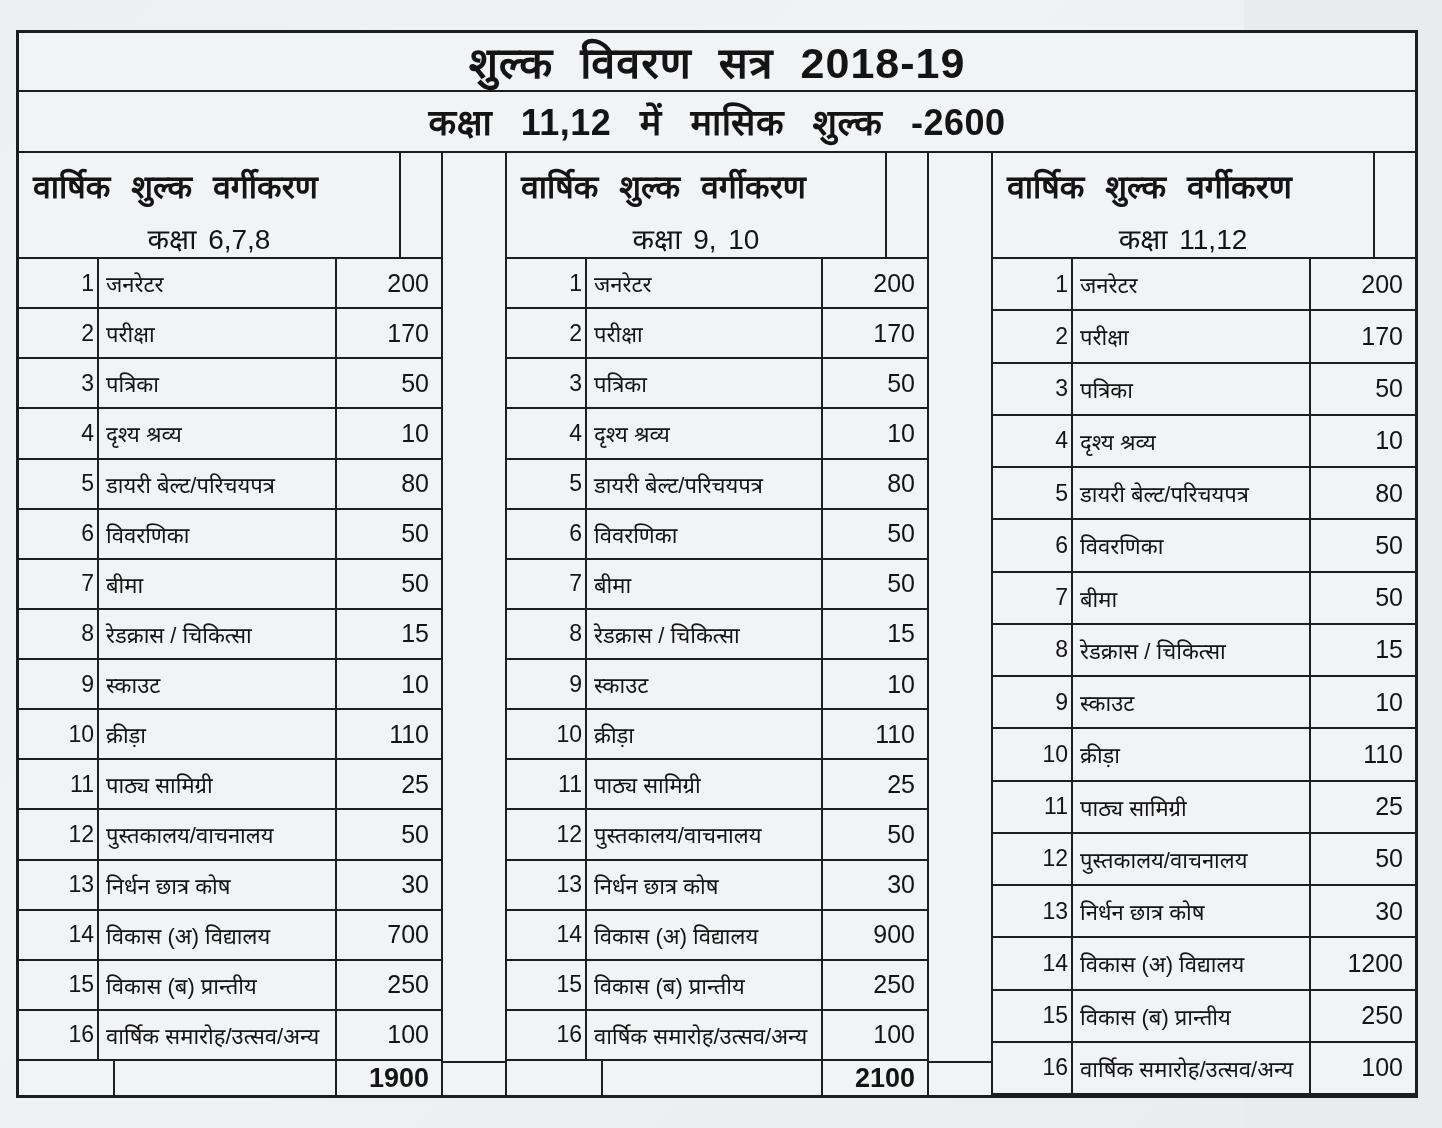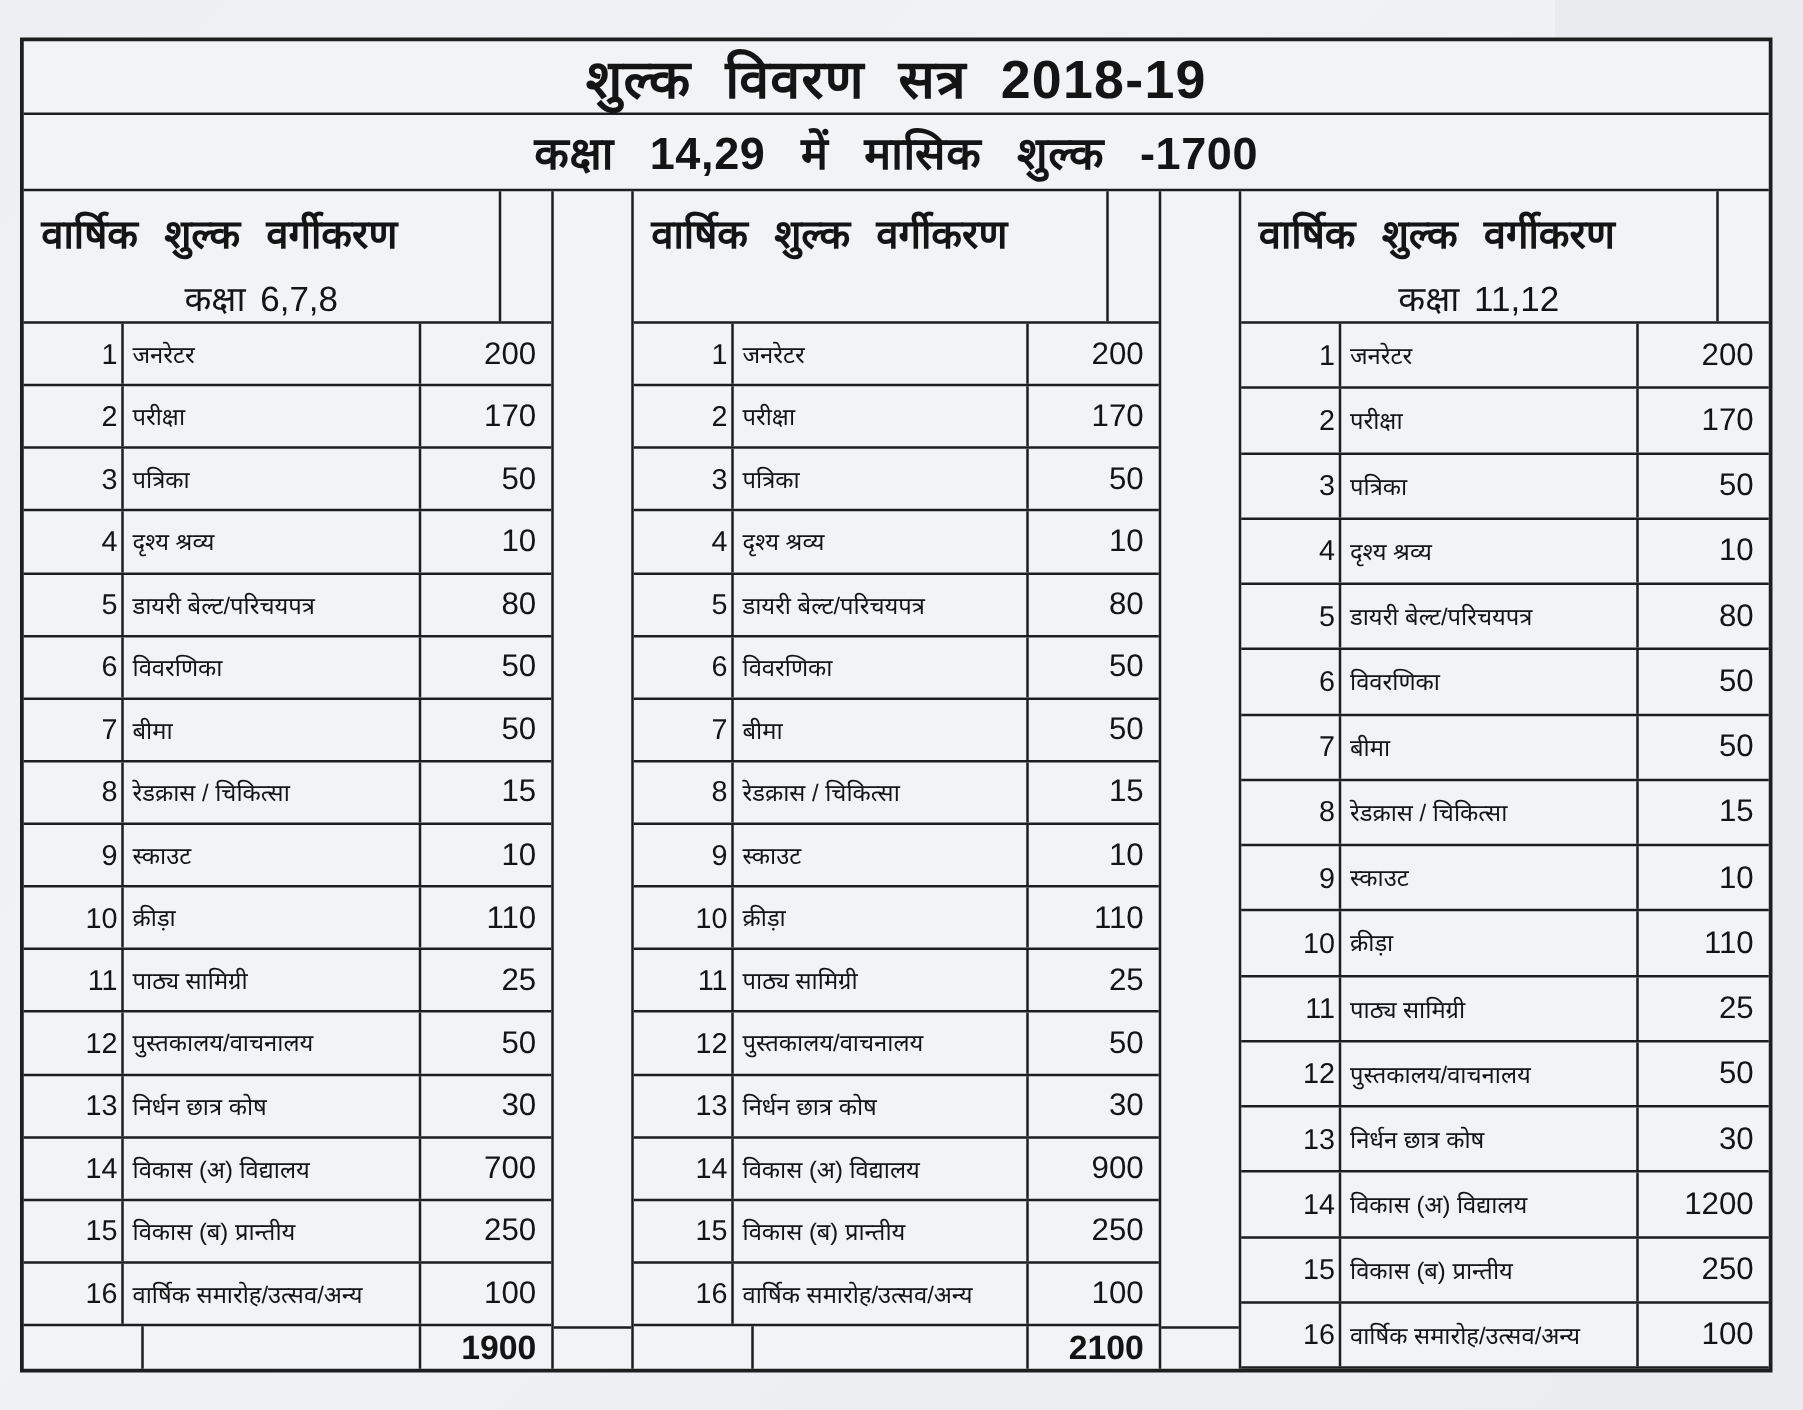--- a/index.html
+++ b/index.html
@@ -91,21 +91,21 @@
     width: 80px; flex: 0 0 80px;
     border-right: 2px solid #1e1e1e;
     display: flex; align-items: center; justify-content: flex-end;
     padding-right: 3px;
     font-size: 23px;
   }
   .c-label {
     flex: 1;
     display: flex; align-items: center;
     padding-left: 7px;
-    font-size: 19px;
+    font-size: 22px;
     white-space: nowrap; overflow: hidden;
   }
   .c-value {
     width: 106px; flex: 0 0 106px;
     border-left: 2px solid #1e1e1e;
     display: flex; align-items: center; justify-content: flex-end;
     padding-right: 12px;
     font-size: 25px;
   }
   .total-row {
@@ -118,21 +118,21 @@
   }
 </style>
 </head>
 <body>
 
 <div class="scan-page">
   <div class="sheet">
 
     <div class="title-row">शुल्क विवरण सत्र 2018-19</div>
 
-    <div class="fee-row">कक्षा 14,29 में मासिक शुल्क -1700</div>
+    <div class="fee-row">कक्षा 11,12 में मासिक शुल्क -2600</div>
 
     <div class="band">
 
       <section class="fee-table first">
         <div class="table-header">
           <div class="header-main">
             <div class="header-line1">वार्षिक शुल्क वर्गीकरण</div>
             <div class="header-line2">कक्षा 6,7,8</div>
           </div>
           <div class="header-spacer"></div>
@@ -227,20 +227,21 @@
       </section>
 
       <div class="col-gap">
         <div class="gap-bottom"></div>
       </div>
 
       <section class="fee-table">
         <div class="table-header">
           <div class="header-main">
             <div class="header-line1">वार्षिक शुल्क वर्गीकरण</div>
+            <div class="header-line2">कक्षा 9, 10</div>
           </div>
           <div class="header-spacer"></div>
         </div>
         <div class="rows">
             <div class="row">
               <div class="c-serial">1</div>
               <div class="c-label">जनरेटर</div>
               <div class="c-value">200</div>
             </div>
             <div class="row">

